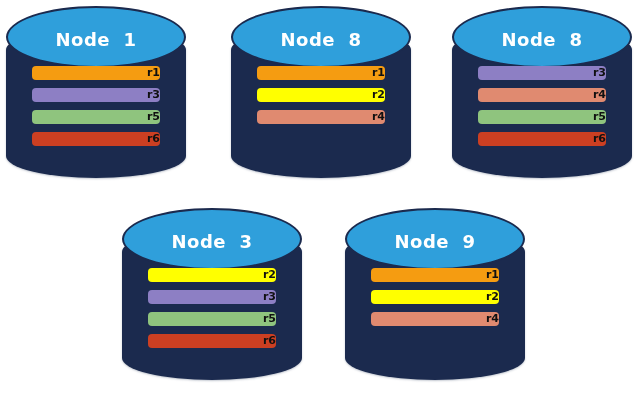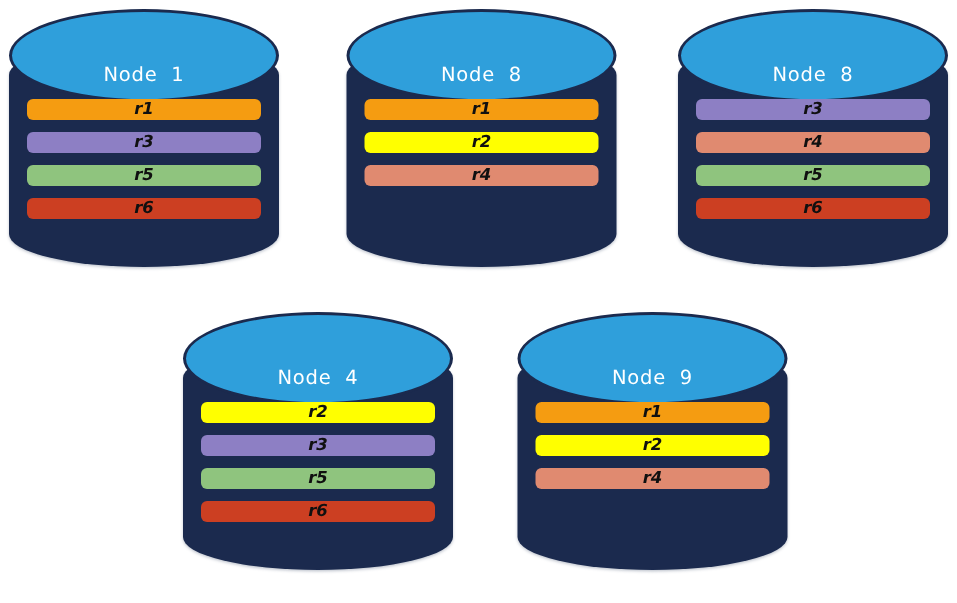--- a/index.html
+++ b/index.html
@@ -49,53 +49,52 @@
     height: 62px;
     background: #2f9fdb;
     border-radius: 50% / 50%;
     border: 2px solid #1b2a4e;
     box-sizing: border-box;
   }
 
   .node-title {
     position: absolute;
     left: 0;
-    top: 15px;
+    top: 4px;
     width: 180px;
     height: 62px;
     line-height: 60px;
     text-align: center;
     color: #ffffff;
-    font-size: 13px;
-    font-weight: normal;
+    font-size: 18px;
+    font-weight: bold;
     letter-spacing: 0.5px;
     white-space: pre;
     z-index: 3;
   }
 
   .replicas {
     position: absolute;
     left: 0;
     top: 60px;
     width: 180px;
     z-index: 2;
   }
 
   .replica {
     position: relative;
-    width: 156px;
+    width: 128px;
     height: 14px;
     margin: 0 auto 8px auto;
     border-radius: 4px;
     line-height: 14px;
-    text-align: center;
+    text-align: right;
     font-size: 11px;
     font-weight: bold;
     color: #101010;
-    font-style: italic;
   }
 
   
   .n1 { left: 6px;   top: 6px; }
   .n2 { left: 231px; top: 6px; }
   .n3 { left: 452px; top: 6px; }
   .n4 { left: 122px; top: 208px; }
   .n5 { left: 345px; top: 208px; }
 </style>
 </head>
@@ -134,21 +133,21 @@
       <div class="replica" style="background: rgb(141, 127, 196);">r3</div>
       <div class="replica" style="background: rgb(224, 138, 112);">r4</div>
       <div class="replica" style="background: rgb(143, 196, 126);">r5</div>
       <div class="replica" style="background: rgb(204, 63, 34);">r6</div>
     </div>
   </div>
 
   <div class="node n4">
     <div class="cyl-body"></div>
     <div class="cyl-top"></div>
-    <div class="node-title">Node  4</div>
+    <div class="node-title">Node  3</div>
     <div class="replicas">
       <div class="replica" style="background: rgb(255, 255, 0);">r2</div>
       <div class="replica" style="background: rgb(141, 127, 196);">r3</div>
       <div class="replica" style="background: rgb(143, 196, 126);">r5</div>
       <div class="replica" style="background: rgb(204, 63, 34);">r6</div>
     </div>
   </div>
 
   <div class="node n5">
     <div class="cyl-body"></div>

